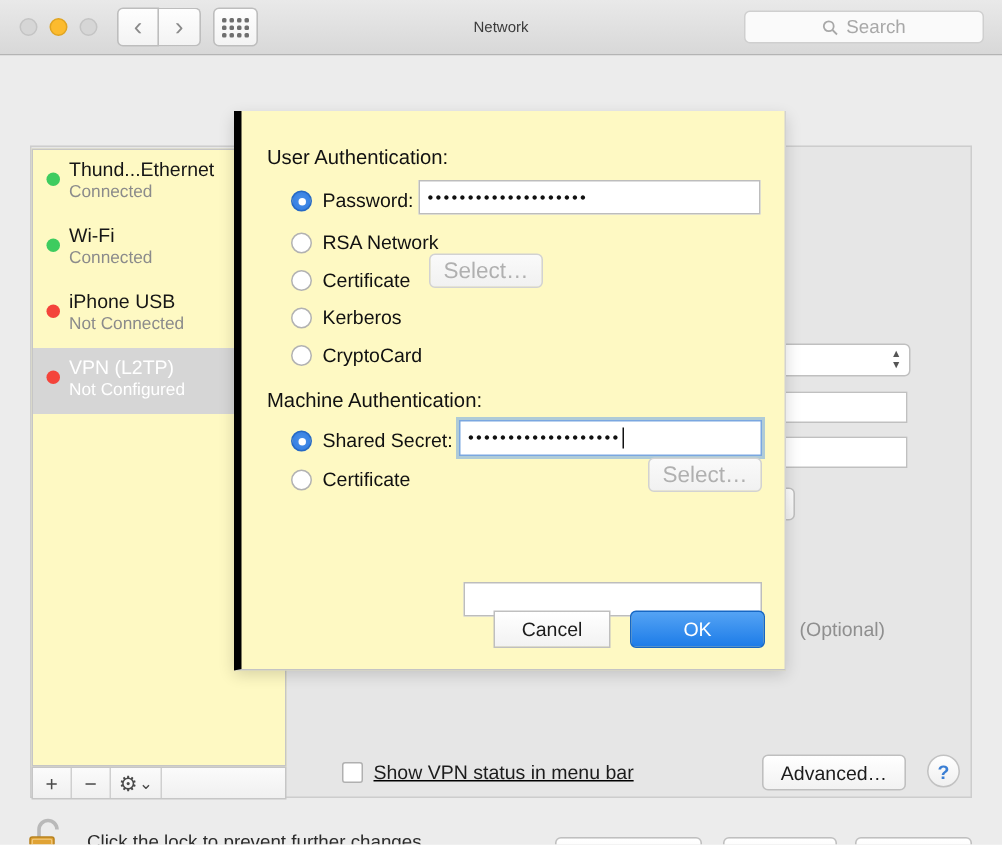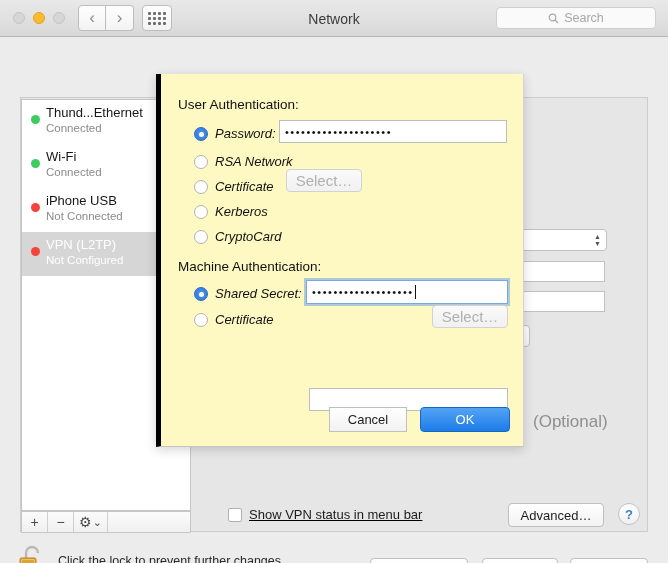--- a/index.html
+++ b/index.html
@@ -48,21 +48,21 @@
     background: linear-gradient(to bottom, #fefefe, #f3f3f3);
     border: 1px solid #bdbdbd;
     display: flex; align-items: center; justify-content: center;
   }
   .griddots { display: grid; grid-template-columns: repeat(4, 3px); gap: 2px; }
   .griddots i { width: 3px; height: 3px; background: #6e6e6e; border-radius: 1px; display: block; }
 
   #win-title {
     position: absolute; top: 0; left: 0; width: 668px; height: 37px;
     display: flex; align-items: center; justify-content: center;
-    font-size: 14px; color: #3b3b3b;
+    font-size: 10px; color: #3b3b3b;
   }
   #search-field {
     position: absolute; right: 12px; top: 7px;
     width: 160px; height: 22px;
     background: #fafafa;
     border: 1px solid #cfcfcf;
     border-radius: 4px;
     display: flex; align-items: center; justify-content: center;
     gap: 5px;
   }
@@ -78,21 +78,21 @@
     position: absolute; left: 20px; top: 60px;
     width: 628px; height: 435px;
     background: #e6e6e6;
     border: 1px solid #cdcdcd;
   }
 
   
   #sidebar {
     position: absolute; left: 21px; top: 62px;
     width: 170px; height: 412px;
-    background: #ffffff;
+    background: #fef9c3;
     border: 1px solid #c6c6c6;
     overflow: hidden;
   }
   .svc {
     position: relative;
     height: 44px;
     padding: 5px 8px 0 24px;
   }
   .svc.selected { background: #d6d6d6; }
   .svc .dot {
@@ -196,21 +196,21 @@
   }
   .sect-title {
     position: absolute;
     font-size: 13.5px; color: #111;
   }
   #user-auth-title { left: 17px; top: 23px; }
   #machine-auth-title { left: 17px; top: 185px; }
 
   .radio-row {
     position: absolute;
-    display: flex; align-items: center; font-style: italic;
+    display: flex; align-items: center;
   }
   .radio {
     width: 14px; height: 14px; border-radius: 50%;
     background: #fff; border: 1px solid #b2b2b2;
     flex: none;
     position: relative;
   }
   .radio.on {
     background: radial-gradient(circle at 50% 45%, #4a90e8 0%, #2f7ae0 100%);
     border: 1px solid #2669c4;
@@ -247,21 +247,21 @@
   .smallbtn {
     position: absolute;
     background: linear-gradient(to bottom, #fafafa, #f1f1f1);
     border: 1px solid #d2d2d2;
     border-radius: 4px;
     font-size: 15px; color: #b0b0b0;
     display: flex; align-items: center; justify-content: center;
   }
 
   #group-name-label { position: absolute; left: 209px; top: 319px; font-size: 13px; color: #111; }
-  #optional-label { position: absolute; left: 372px; top: 338px; font-size: 17px; color: #8f8f8f; }
+  #optional-label { position: absolute; left: 372px; top: 338px; font-size: 13px; color: #8f8f8f; }
 
   #cancel-button {
     position: absolute; left: 168px; top: 333px;
     width: 78px; height: 25px;
     background: linear-gradient(to bottom, #ffffff, #f2f2f2);
     border: 1px solid #bfbfbf; border-radius: 0;
     font-size: 13px; color: #1c1c1c;
     display: flex; align-items: center; justify-content: center;
   }
   #ok-button {

